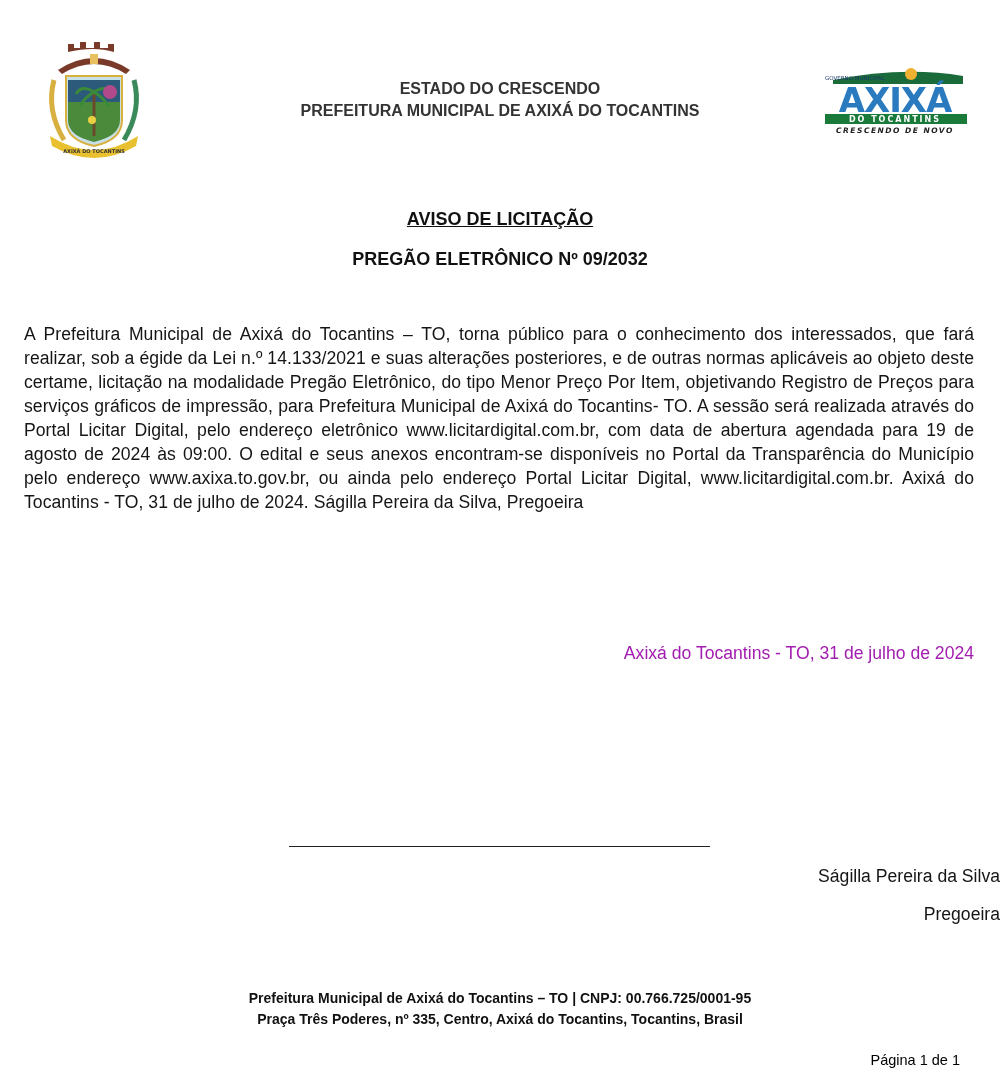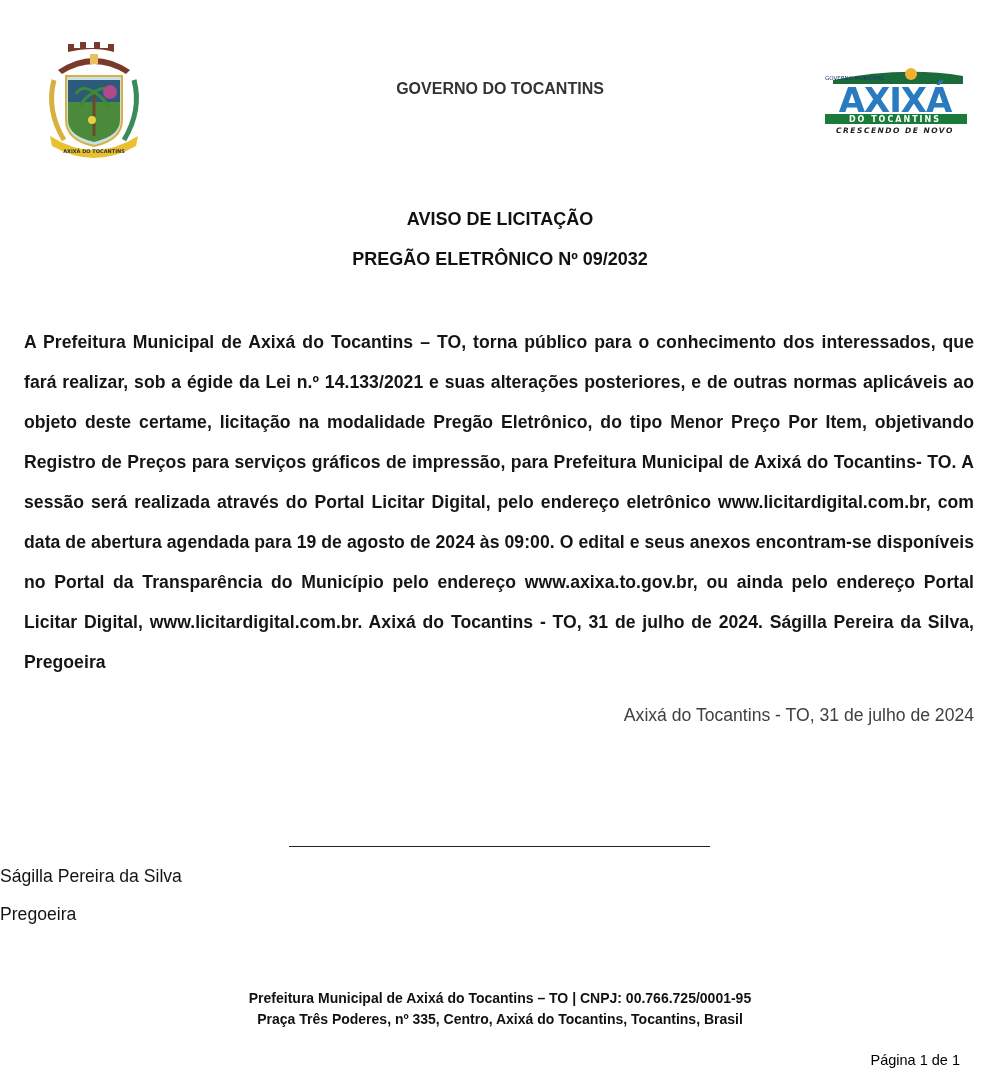--- a/index.html
+++ b/index.html
@@ -2,25 +2,25 @@
 <html><head>
 <meta charset="utf-8">
 <style>
   html, body { margin: 0; padding: 0; background: #ffffff; }
   body { width: 1000px; height: 1091px; position: relative; overflow: hidden;
          font-family: "Liberation Sans", "DejaVu Sans", sans-serif; color: #111; }
   .abs { position: absolute; text-align: center; }
   .header-text { left: 0; width: 1000px; top: 78px; text-align: center; font-weight: bold;
                  font-size: 16px; line-height: 22px; color: #333; }
   .title { left: 0; width: 1000px; text-align: center; font-weight: bold; font-size: 18px; color: #111; }
-  .body-text { left: 24px; width: 950px; top: 322px; font-size: 17.6px; line-height: 40px;
-               text-align: justify; color: #151515; letter-spacing: 0.05px; font-weight: bold; }
-  .date-line { right: 26px; top: 705px; font-size: 17.6px; color: #404040; }
+  .body-text { left: 24px; width: 950px; top: 322px; font-size: 17.6px; line-height: 24px;
+               text-align: justify; color: #151515; letter-spacing: 0.05px; }
+  .date-line { right: 26px; top: 643px; font-size: 17.6px; color: #a21caf; }
   .sig-line { left: 289px; width: 421px; top: 846px; border-top: 1.5px solid #222; }
-  .sig-name { left: 0; width: 1000px; text-align: left; font-size: 17.6px; color: #151515; }
+  .sig-name { left: 0; width: 1000px; text-align: right; font-size: 17.6px; color: #151515; }
   .footer { left: 0; width: 1000px; top: 988px; text-align: center; font-weight: bold;
             font-size: 14px; line-height: 21px; color: #111; }
   .page-num { right: 40px; top: 1052px; font-size: 14.5px; color: #000000; }
   .logo-left { left: 38px; top: 40px; width: 112px; height: 122px; }
   .logo-right { left: 813px; top: 62px; width: 164px; height: 76px; }
 </style>
 </head>
 <body>
 
 <div class="abs logo-left">
@@ -40,37 +40,38 @@
 
     <path d="M16 40 Q8 70 26 100" stroke="#d8b040" stroke-width="5" fill="none"></path>
     <path d="M96 40 Q104 70 86 100" stroke="#3a8a5a" stroke-width="5" fill="none"></path>
 
     <path d="M12 96 Q56 124 100 96 L98 106 Q56 130 14 106 Z" fill="#e8c030"></path>
     <text x="56" y="113" font-size="5" text-anchor="middle" fill="#333" font-family="DejaVu Sans, sans-serif" font-weight="bold">AXIXÁ DO TOCANTINS</text>
   </svg>
 </div>
 
 <div class="abs header-text">
-  <div>GOVERNO DO TOCANTINS</div>
+  <div>ESTADO DO CRESCENDO</div>
+  <div>PREFEITURA MUNICIPAL DE AXIXÁ DO TOCANTINS</div>
 </div>
 
 <div class="abs logo-right">
   <svg width="164" height="76" viewBox="0 0 164 76">
     <rect x="2" y="2" width="160" height="72" rx="6" fill="#ffffff"></rect>
     <path d="M20 18 Q90 4 150 14 L150 22 L20 22 Z" fill="#1a6a3a"></path>
     <circle cx="98" cy="12" r="6" fill="#f0b030"></circle>
     <text x="12" y="18" font-size="5.5" fill="#1a3a6a" font-family="DejaVu Sans, sans-serif">GOVERNO MUNICIPAL</text>
     <text x="82" y="50" font-size="34" font-weight="bold" text-anchor="middle" fill="#2a7ac0" font-family="DejaVu Sans, sans-serif" letter-spacing="-1">AXIXÁ</text>
     <rect x="12" y="52" width="142" height="10" fill="#1a7a3a"></rect>
     <text x="82" y="60" font-size="8" font-weight="bold" text-anchor="middle" fill="#ffffff" font-family="DejaVu Sans, sans-serif" letter-spacing="2">DO TOCANTINS</text>
     <text x="82" y="71" font-size="7.5" font-weight="bold" font-style="italic" text-anchor="middle" fill="#222" font-family="DejaVu Sans, sans-serif" letter-spacing="1.5">CRESCENDO DE NOVO</text>
   </svg>
 </div>
 
-<div class="abs title" style="top:209px;">AVISO DE LICITAÇÃO</div>
+<div class="abs title" style="top:209px;text-decoration:underline;">AVISO DE LICITAÇÃO</div>
 <div class="abs title" style="top:249px;">PREGÃO ELETRÔNICO Nº 09/2032</div>
 
 <div class="abs body-text">A Prefeitura Municipal de Axixá do Tocantins – TO, torna público para o conhecimento dos interessados, que fará realizar, sob a égide da Lei n.º 14.133/2021 e suas alterações posteriores, e de outras normas aplicáveis ao objeto deste certame, licitação na modalidade  Pregão Eletrônico, do tipo Menor Preço Por Item, objetivando Registro de Preços para serviços gráficos de impressão, para Prefeitura Municipal de Axixá do Tocantins- TO. A sessão será realizada através do Portal Licitar Digital, pelo endereço eletrônico www.licitardigital.com.br, com data de abertura agendada para 19 de agosto de 2024 às 09:00. O edital e seus anexos encontram-se disponíveis no Portal da Transparência do Município pelo endereço www.axixa.to.gov.br, ou ainda pelo endereço Portal Licitar Digital, www.licitardigital.com.br. Axixá do Tocantins - TO, 31 de julho de 2024. Ságilla Pereira da Silva, Pregoeira</div>
 
 <div class="abs date-line">Axixá do Tocantins - TO, 31 de julho de 2024</div>
 
 <div class="abs sig-line"></div>
 <div class="abs sig-name" style="top:866px;">Ságilla Pereira da Silva</div>
 <div class="abs sig-name" style="top:904px;">Pregoeira</div>
 

